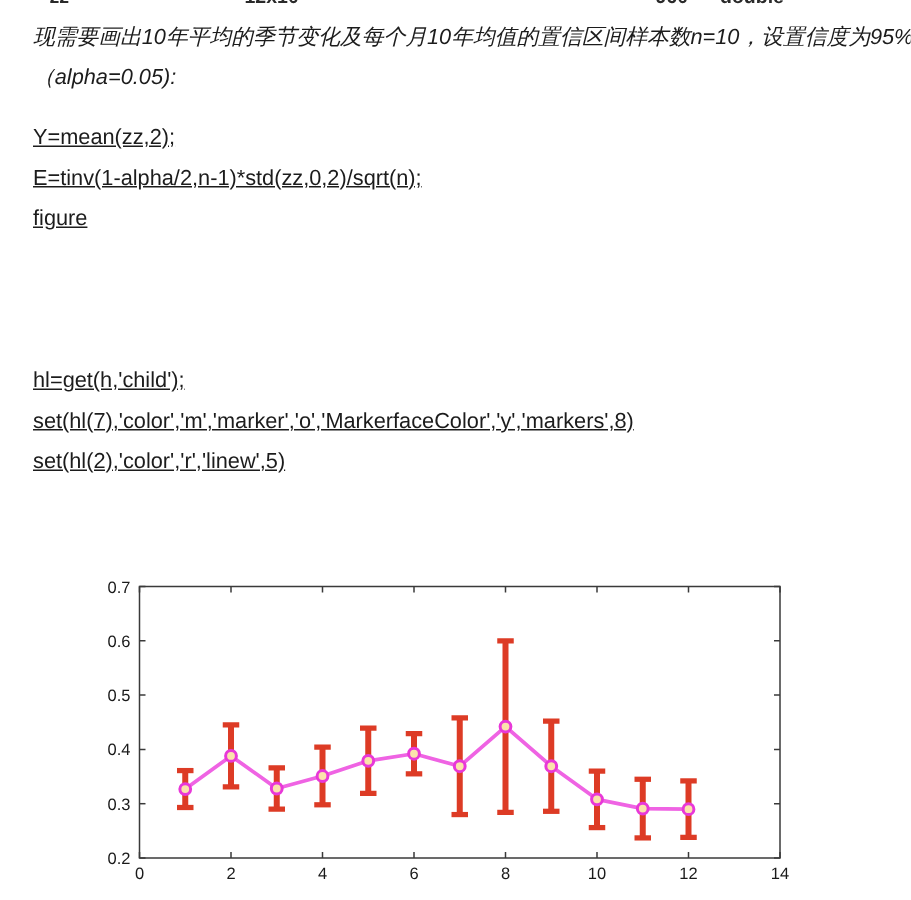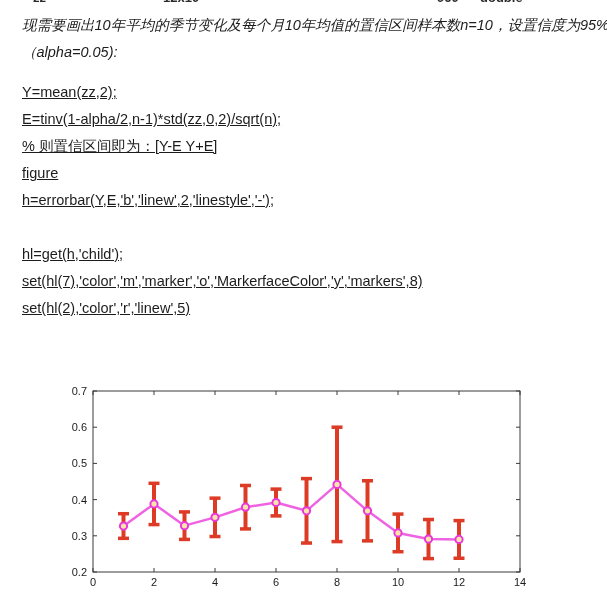--- a/index.html
+++ b/index.html
@@ -59,23 +59,21 @@
 </div>
 
 <div class="para">
   <span class="pline">现需要画出10年平均的季节变化及每个月10年均值的置信区间样本数n=10，设置信度为95%</span>
   <span class="pline">（alpha=0.05):</span>
 </div>
 
 <div class="code code-block-1">
     <div class="code-line">Y=mean(zz,2);</div>
     <div class="code-line">E=tinv(1-alpha/2,n-1)*std(zz,0,2)/sqrt(n);</div>
-    <div class="code-line">% 则置信区间即为：[Y-E Y+E]</div>
     <div class="code-line">figure</div>
-    <div class="code-line">h=errorbar(Y,E,'b','linew',2,'linestyle','-');</div>
   </div>
 <div class="code code-block-2">
     <div class="code-line">hl=get(h,'child');</div>
     <div class="code-line">set(hl(7),'color','m','marker','o','MarkerfaceColor','y','markers',8)</div>
     <div class="code-line">set(hl(2),'color','r','linew',5)</div>
   </div>
 
 <div class="chart-wrap">
   <svg id="chart" width="487" height="218" viewBox="0 0 487 218">
       <rect x="35" y="11" width="427" height="181" fill="none" stroke="#3a3a3a" stroke-width="1"></rect>

